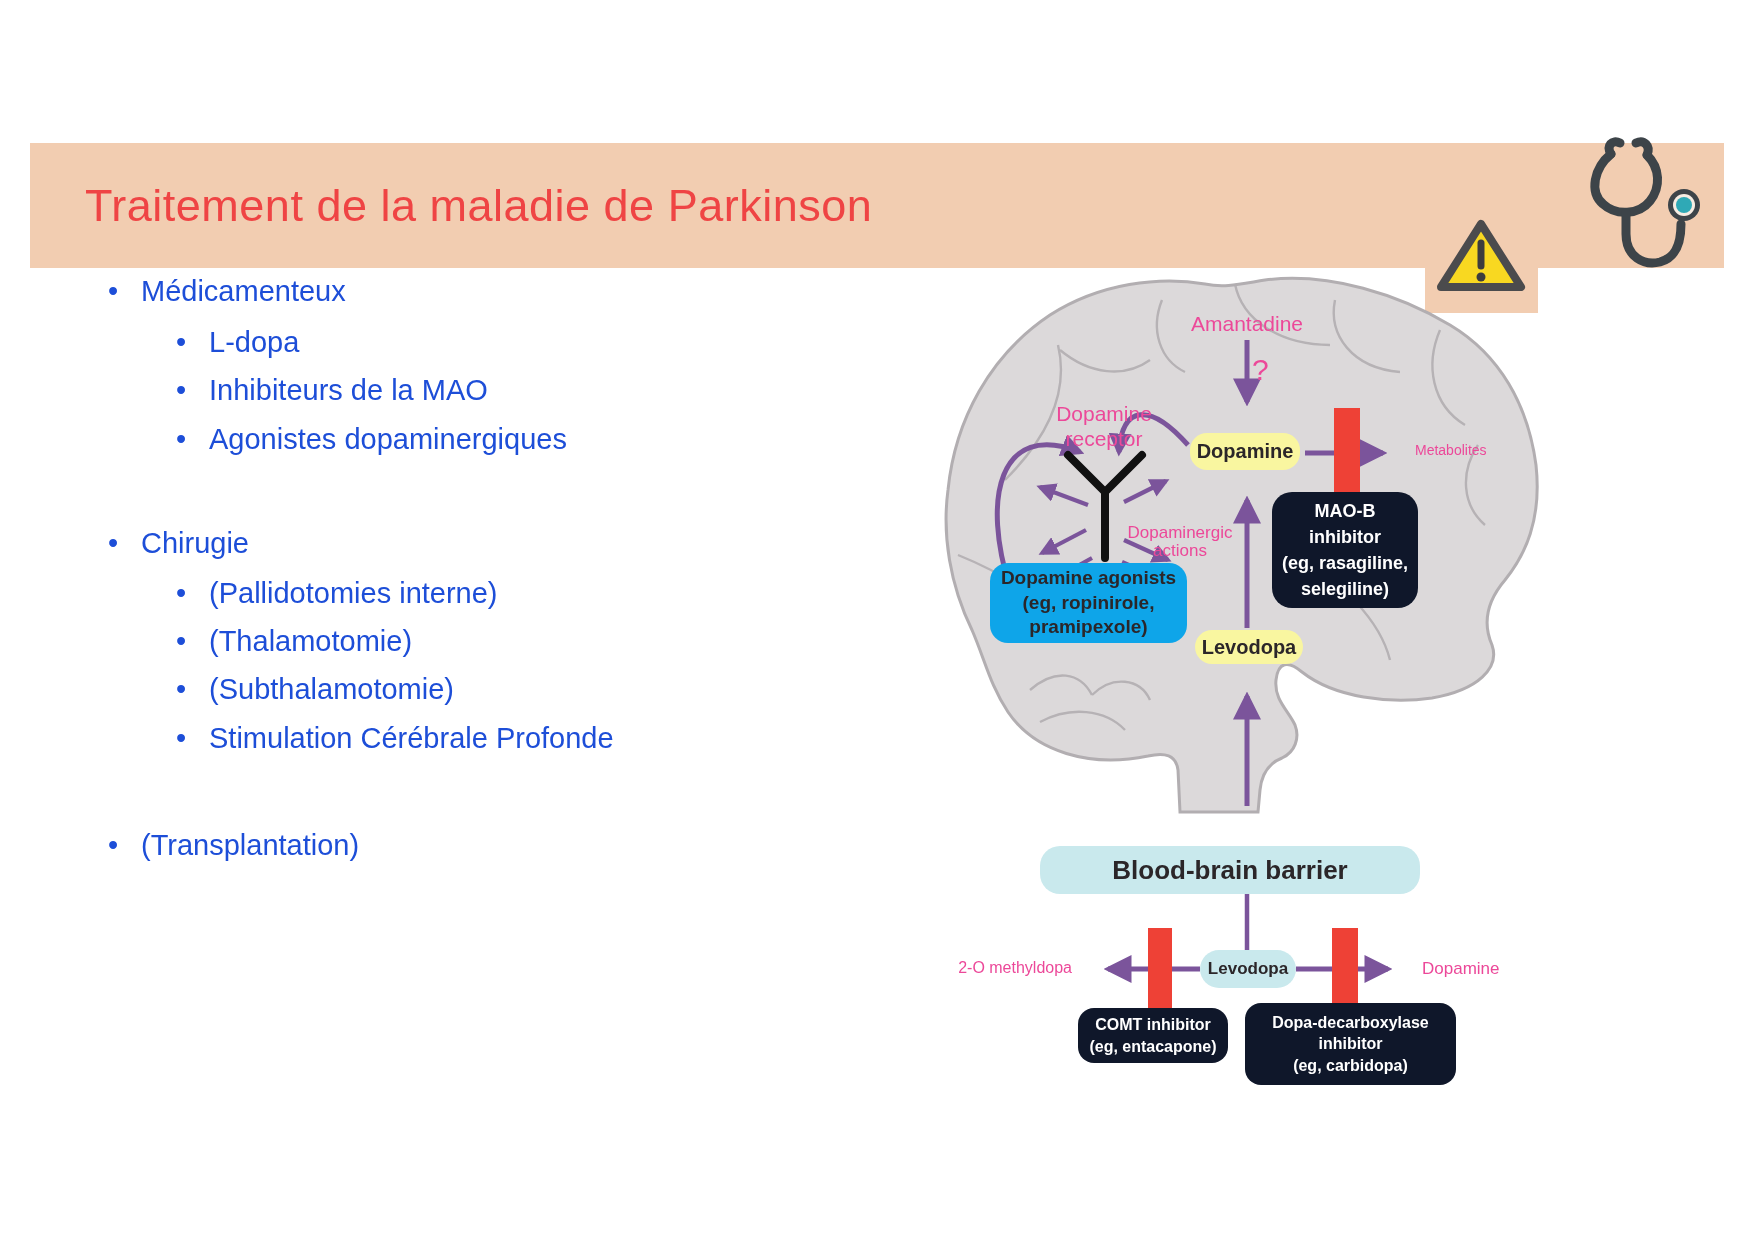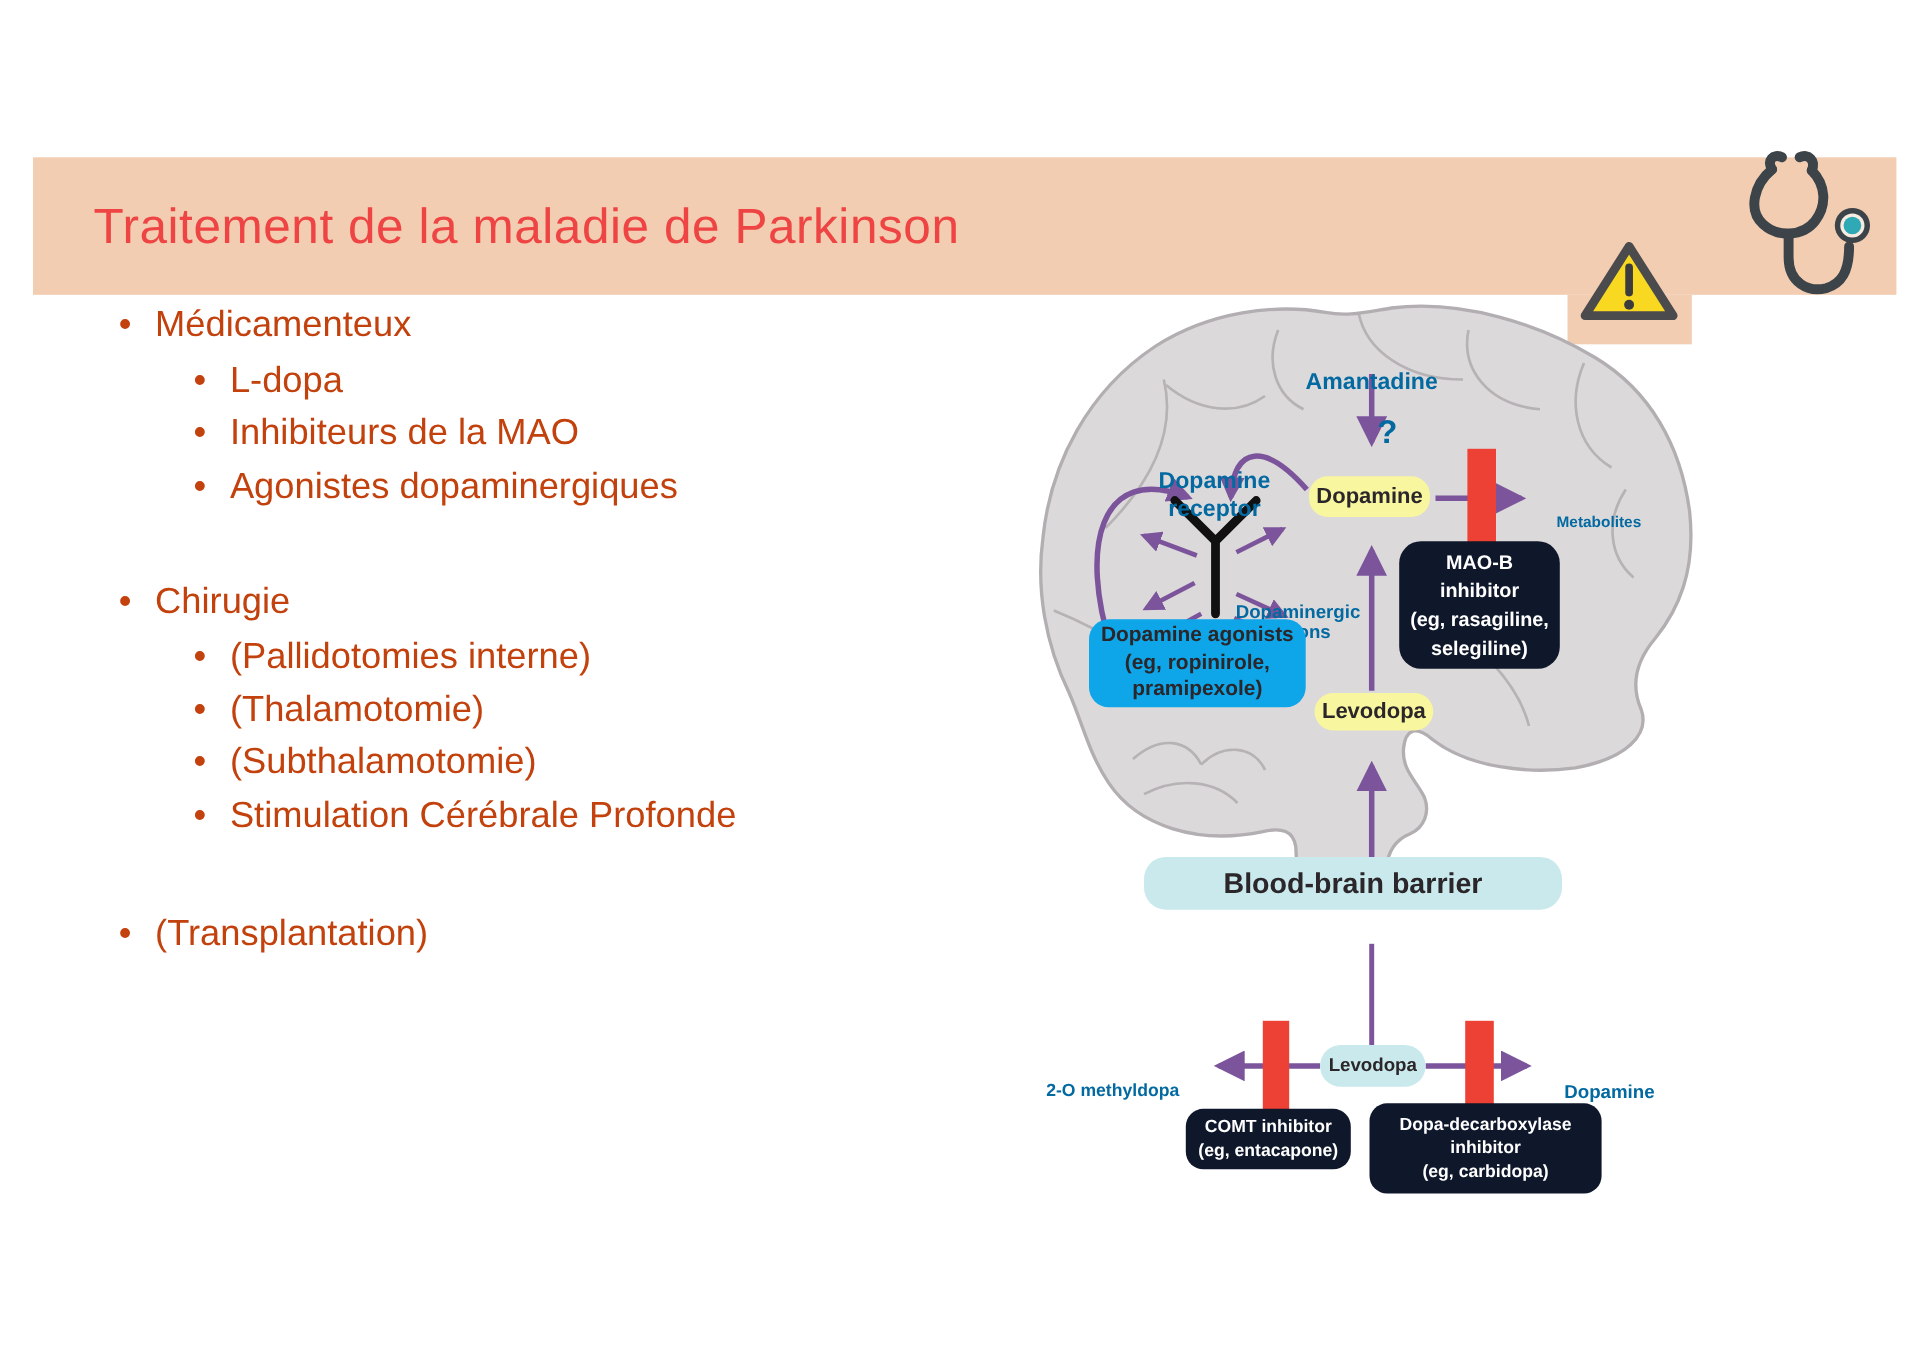--- a/index.html
+++ b/index.html
@@ -6,28 +6,28 @@
   body{
     width:1755px;height:1240px;position:relative;background:#ffffff;
     font-family:"Liberation Sans", sans-serif;color:#141414;overflow:hidden;
   }
   .abs{position:absolute;}
   
   .header-bar{left:30px;top:143px;width:1694px;height:125px;background:#f2cdb1;}
   .header-ext{left:1425px;top:268px;width:113px;height:45px;background:#f2cdb1;}
   .title{left:85px;top:143px;height:125px;line-height:125px;font-size:45px;color:#ef4444;letter-spacing:0.5px;white-space:nowrap;}
   
-  .bl-row{position:absolute;font-size:33px;color:#c2410c;white-space:nowrap;}
+  .bl-row{position:absolute;font-size:29px;color:#1d4ed8;white-space:nowrap;}
   .bl-row.l1{left:108px;}
   .bl-row.l2{left:176px;}
   .bl-row::before{content:"\2022";display:inline-block;width:33px;}
   
   svg.layer{left:0;top:0;width:1755px;height:1240px;}
   
-  .dlabel{position:absolute;font-weight:700;color:#0369a1;text-align:center;white-space:pre-line;line-height:1.18;margin-top:24px;}
+  .dlabel{position:absolute;font-weight:400;color:#ec4899;text-align:center;white-space:pre-line;line-height:1.18;}
   .dbox{position:absolute;font-weight:700;text-align:center;white-space:pre-line;
         display:flex;align-items:center;justify-content:center;box-sizing:border-box;}
   .yellow{background:#f9f6a0;color:#2b2629;border-radius:17px;}
   .red{background:#0f172a;color:#ffffff;border-radius:20px;}
   .lav{background:#0ea5e9;color:#2b2629;border-radius:18px;}
   .blue{background:#c9e9ed;color:#2b2629;border-radius:20px;}
 </style>
 </head>
 <body>
 
@@ -158,21 +158,21 @@
   <div class="dbox red" style="left:1272px;top:492px;width:146px;height:116px;font-size:18px;line-height:1.45">MAO-B
 inhibitor
 (eg, rasagiline,
 selegiline)</div>
   <div class="dlabel" style="left:1100px;top:524px;width:160px;font-size:17px;line-height:1.05">Dopaminergic
 actions</div>
   <div class="dbox lav" style="left:990px;top:563px;width:197px;height:80px;font-size:19px;line-height:1.3">Dopamine agonists
 (eg, ropinirole,
 pramipexole)</div>
   <div class="dbox yellow" style="left:1195px;top:630px;width:108px;height:34px;font-size:20px">Levodopa</div>
-  <div class="dbox blue" style="left:1040px;top:779px;width:380px;height:48px;font-size:26px">Blood-brain barrier</div>
+  <div class="dbox blue" style="left:1040px;top:846px;width:380px;height:48px;font-size:26px">Blood-brain barrier</div>
   <div class="dlabel" style="left:900px;top:959px;width:172px;font-size:16px;text-align:right">2-O methyldopa</div>
   <div class="dbox blue" style="left:1200px;top:950px;width:96px;height:38px;font-size:17px;border-radius:19px">Levodopa</div>
   <div class="dlabel" style="left:1422px;top:959px;width:110px;font-size:17px;text-align:left">Dopamine</div>
   <div class="dbox red" style="left:1078px;top:1008px;width:150px;height:55px;font-size:16px;line-height:1.35;border-radius:16px">COMT inhibitor
 (eg, entacapone)</div>
   <div class="dbox red" style="left:1245px;top:1003px;width:211px;height:82px;font-size:16px;line-height:1.35;border-radius:16px">Dopa-decarboxylase
 inhibitor
 (eg, carbidopa)</div>
 </div>
 

